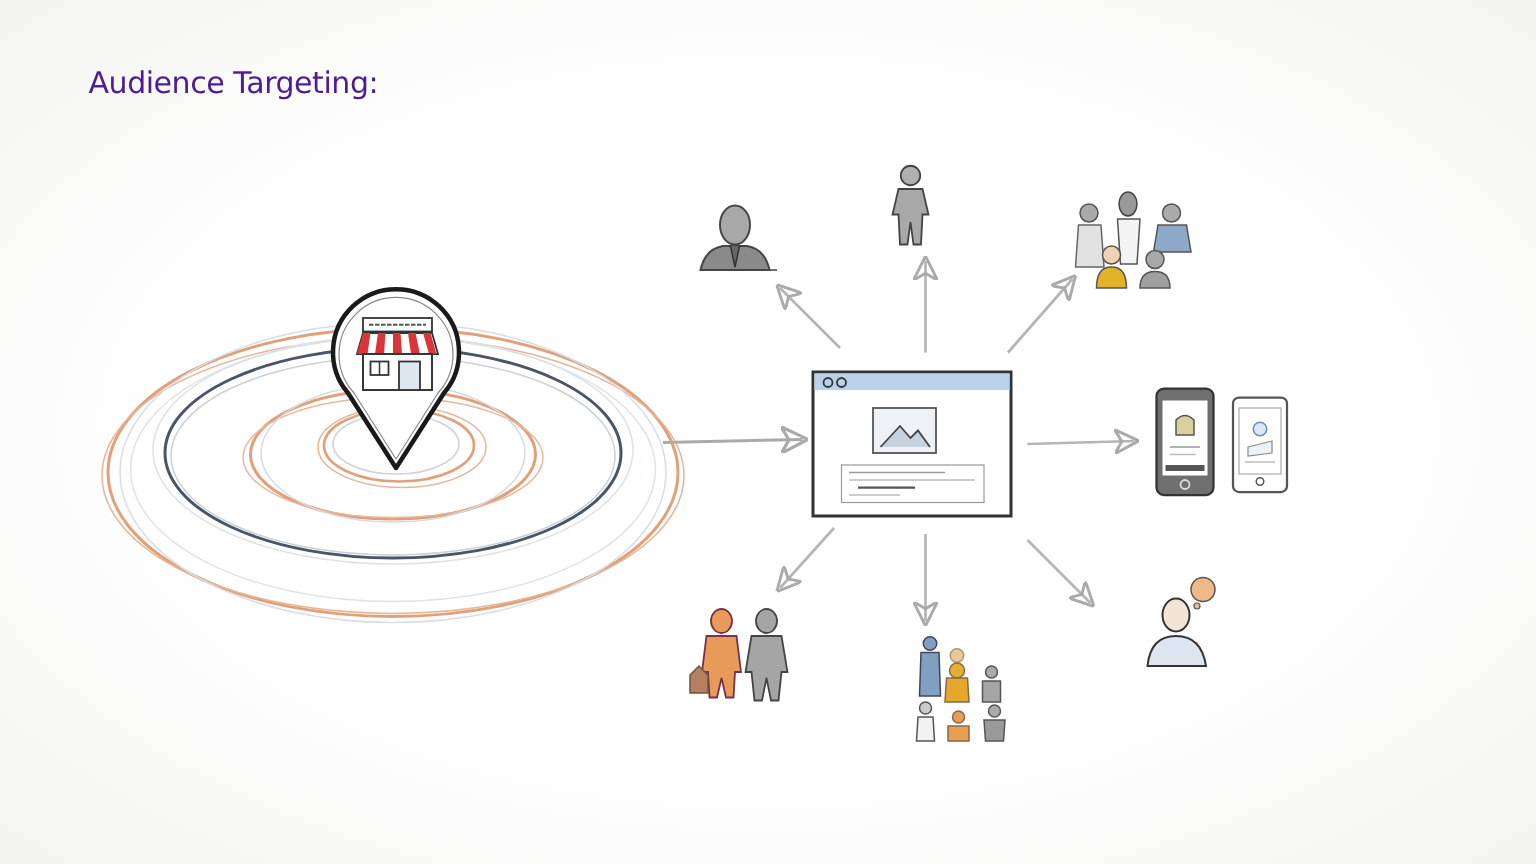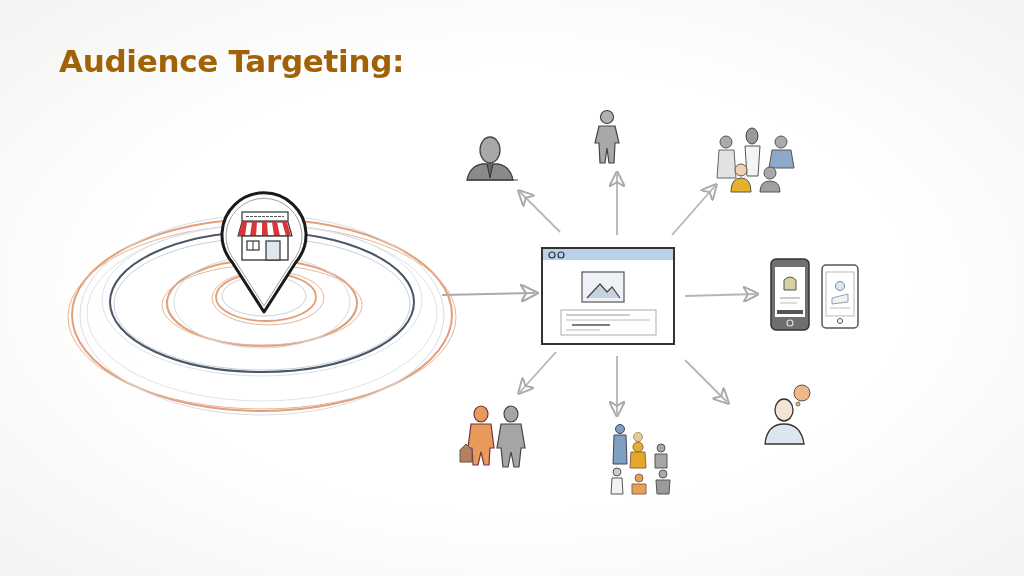--- a/index.html
+++ b/index.html
@@ -10,21 +10,21 @@
     position: relative;
   }
   .vignette {
     position: absolute; inset: 0;
     background: radial-gradient(ellipse at 50% 50%, #ffffff 55%, #f3f3f1 100%);
     pointer-events: none;
   }
   .title {
     position: absolute; left: 59px; top: 43px;
     font-family: "DejaVu Sans", sans-serif;
-    font-size: 31px; font-weight: 700; color: #a16207;
+    font-size: 20px; font-weight: 400; color: #4c1d95;
     letter-spacing: -0.3px;
     margin: 0;
   }
   svg.canvas { position: absolute; left: 0; top: 0; }
 </style>
 </head>
 <body>
 
 <div class="vignette"></div>
 

